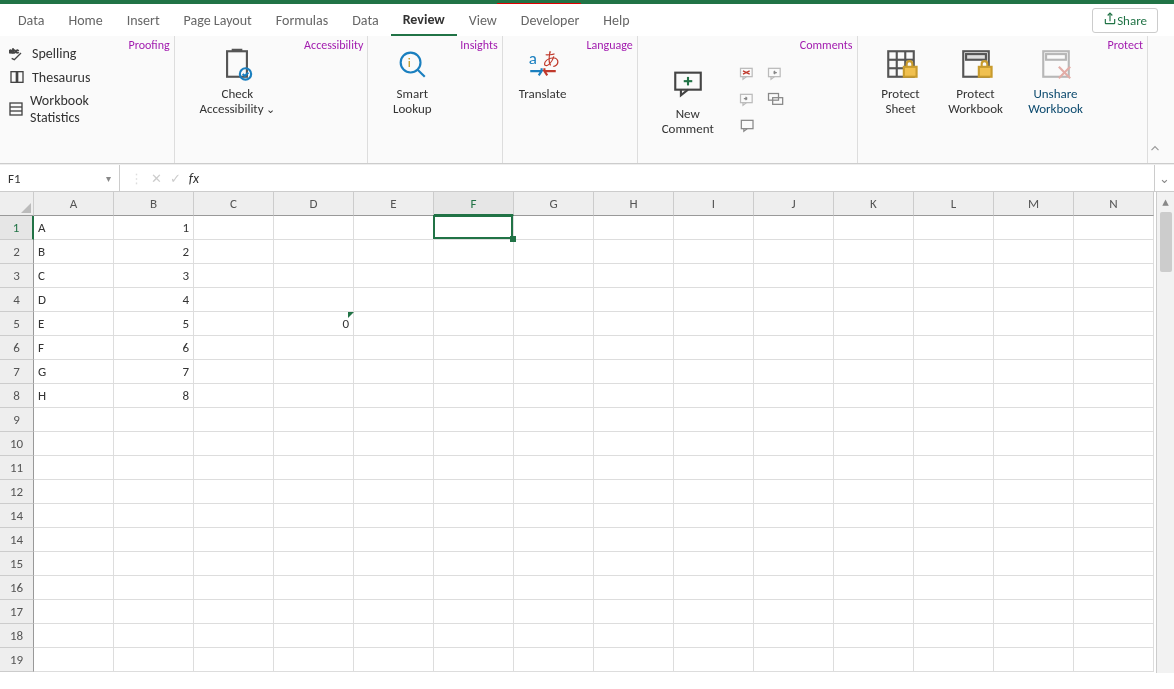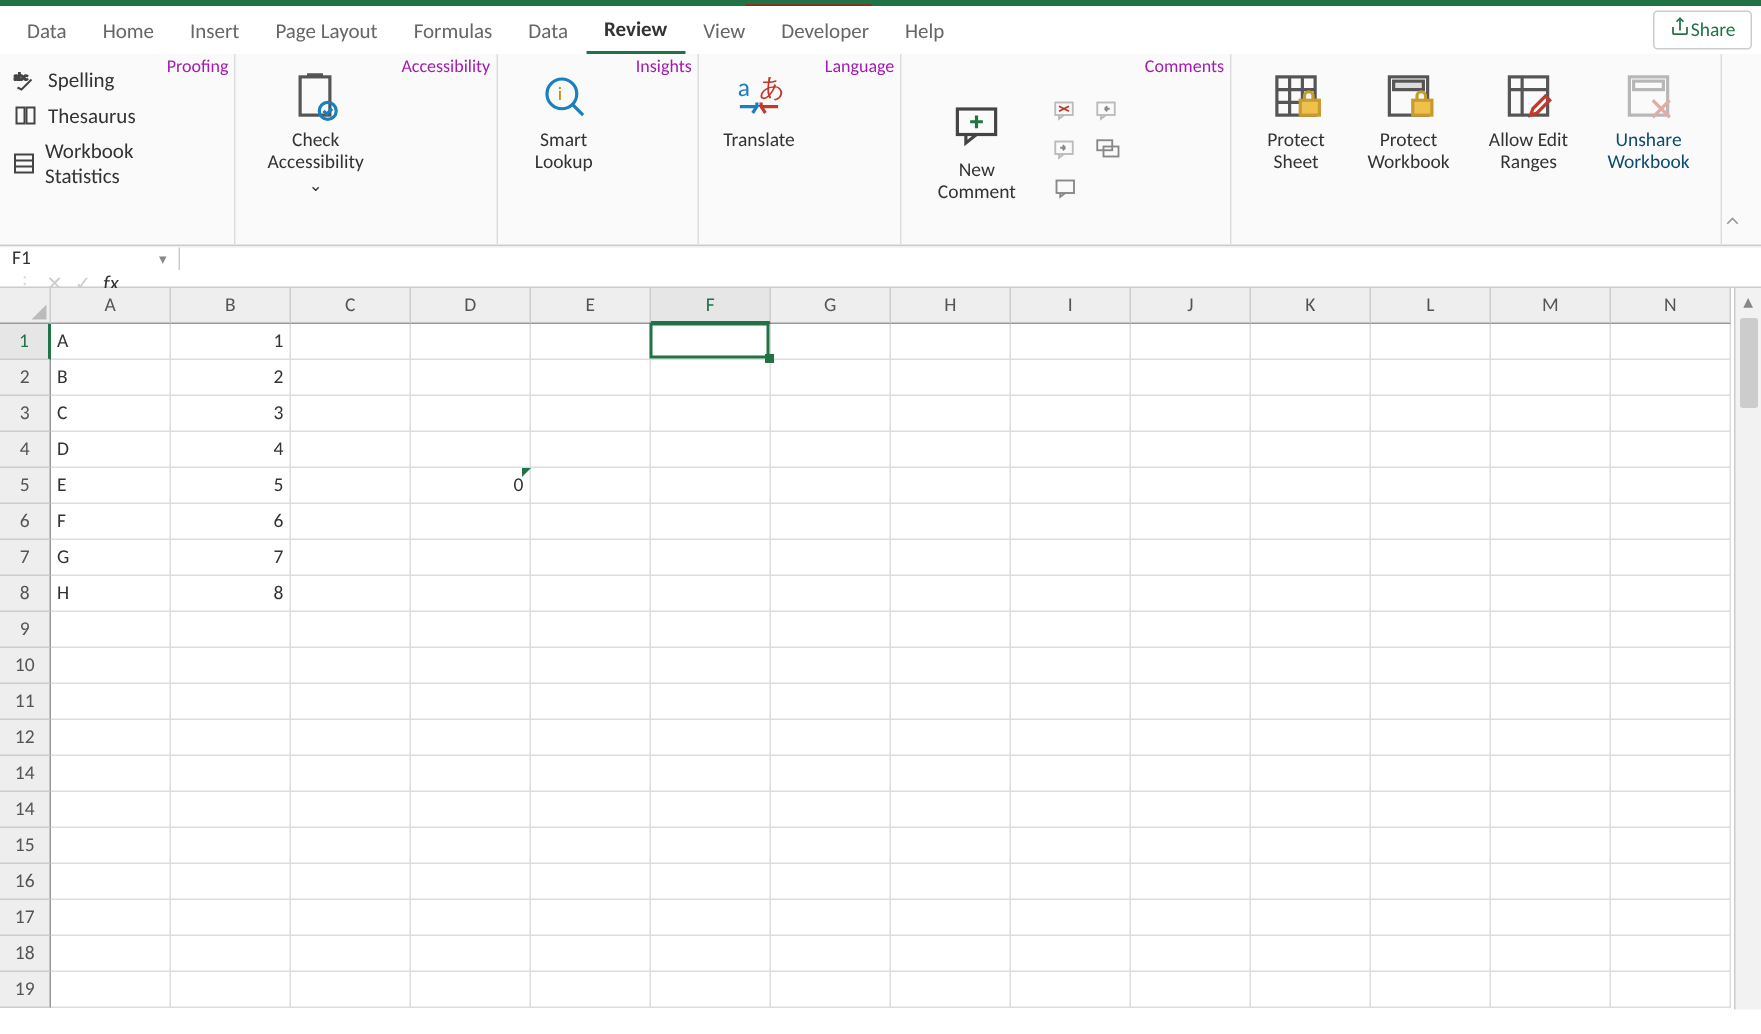--- a/index.html
+++ b/index.html
@@ -36,21 +36,21 @@
   font-size: 14px;
 }
 .tab.active {
   color: #333;
   font-weight: 600;
   border-bottom: 2px solid #217346;
 }
 
 .share-btn {
   margin-left: auto;
-  margin-right: 0;
+  margin-right: 10px;
   border: 1px solid #ccc;
   border-radius: 3px;
   padding: 3px 10px;
   display: flex;
   align-items: center;
   gap: 0;
   color: #217346;
 }
 
 
@@ -131,21 +131,20 @@
   color:#999; margin:4px 12px 4px auto; align-self:flex-end;
 }
 
 
 .formula-row {
   height: 28px;
   display: flex;
   align-items: stretch;
   border-bottom: 1px solid #ccc;
   border-top: 1px solid #eee;
-  flex-direction: column;
 }
 .name-box {
   width: 120px;
   border-right: 1px solid #ccc;
   display: flex;
   align-items: center;
   padding: 0 8px;
   background: #fff;
   justify-content: space-between;
 }
@@ -434,43 +433,33 @@
         <div class="bicon">
           <svg width="34" height="34" viewBox="0 0 24 24" stroke="#555" fill="none" stroke-width="1.5">
               <rect x="3" y="3" width="18" height="18"></rect>
               <rect x="5" y="5" width="14" height="4" fill="#ddd"></rect>
               <rect x="14" y="14" width="9" height="7" fill="#f0c04f" stroke="#c89b2d"></rect>
               <path d="M16 14v-2a2 2 0 0 1 4 0v2" stroke="#c89b2d"></path>
             </svg>
         </div>
         <div style="width:64px;">Protect Workbook</div>
       </div>
-      <div class="big-cmd">
-        <div class="bicon">
-          <svg width="34" height="34" viewBox="0 0 24 24" stroke="#555" fill="none" stroke-width="1.5">
-              <rect x="3" y="3" width="18" height="18"></rect>
-              <line x1="3" y1="9" x2="21" y2="9"></line>
-              <line x1="9" y1="3" x2="9" y2="21"></line>
-              <path d="M14 18l6-6 2 2-6 6-3 1z" stroke="#c0392b"></path>
-            </svg>
-        </div>
-        <div style="width:64px;">Allow Edit Ranges</div>
-      </div>
       <div class="big-cmd disabled">
         <div class="bicon">
           <svg width="34" height="34" viewBox="0 0 24 24" stroke="#555" fill="none" stroke-width="1.5">
               <rect x="3" y="3" width="18" height="18"></rect>
               <rect x="5" y="5" width="14" height="4"></rect>
               <line x1="14" y1="14" x2="22" y2="22" stroke="#c0392b"></line>
               <line x1="22" y1="14" x2="14" y2="22" stroke="#c0392b"></line>
             </svg>
         </div>
         <div style="width:64px;">Unshare Workbook</div>
       </div>
     </div>
+    <div class="group-label">Protect</div>
   </div>
 
 
   <div style="flex:1; display:flex;">
     <div class="collapse-chevron">
       <svg width="14" height="14" viewBox="0 0 24 24" stroke="#999" fill="none" stroke-width="2">
           <path d="M6 14l6-6 6 6"></path>
         </svg>
     </div>
   </div>

